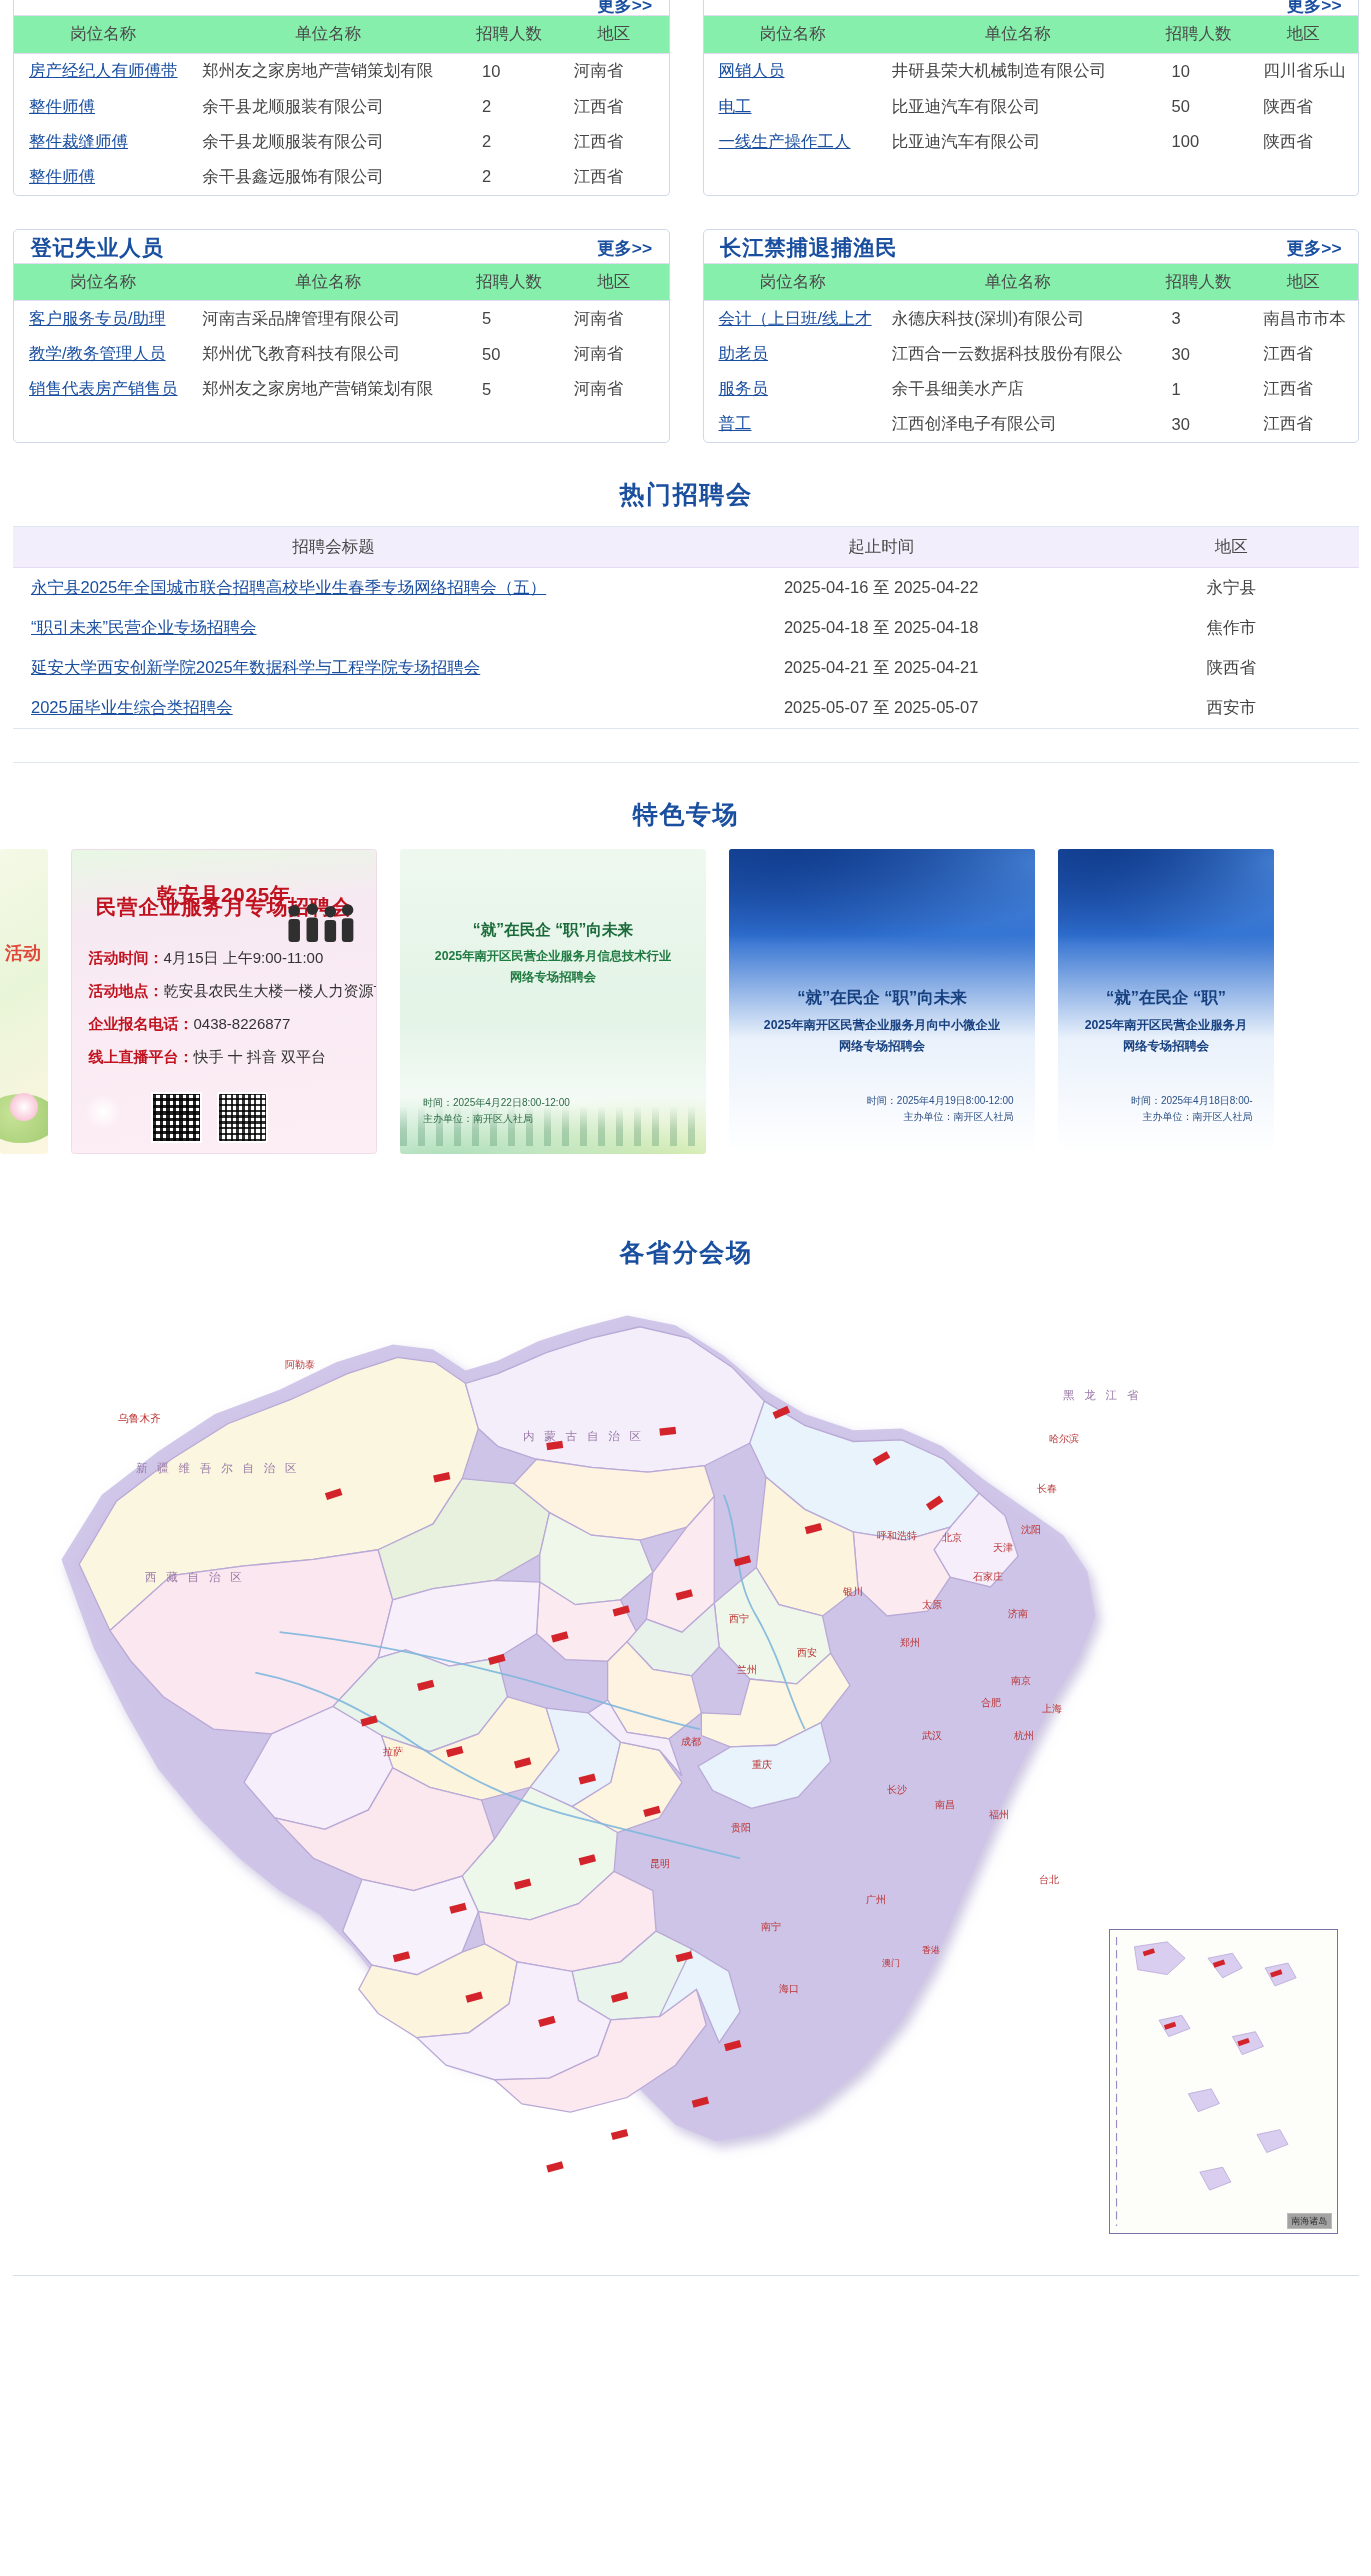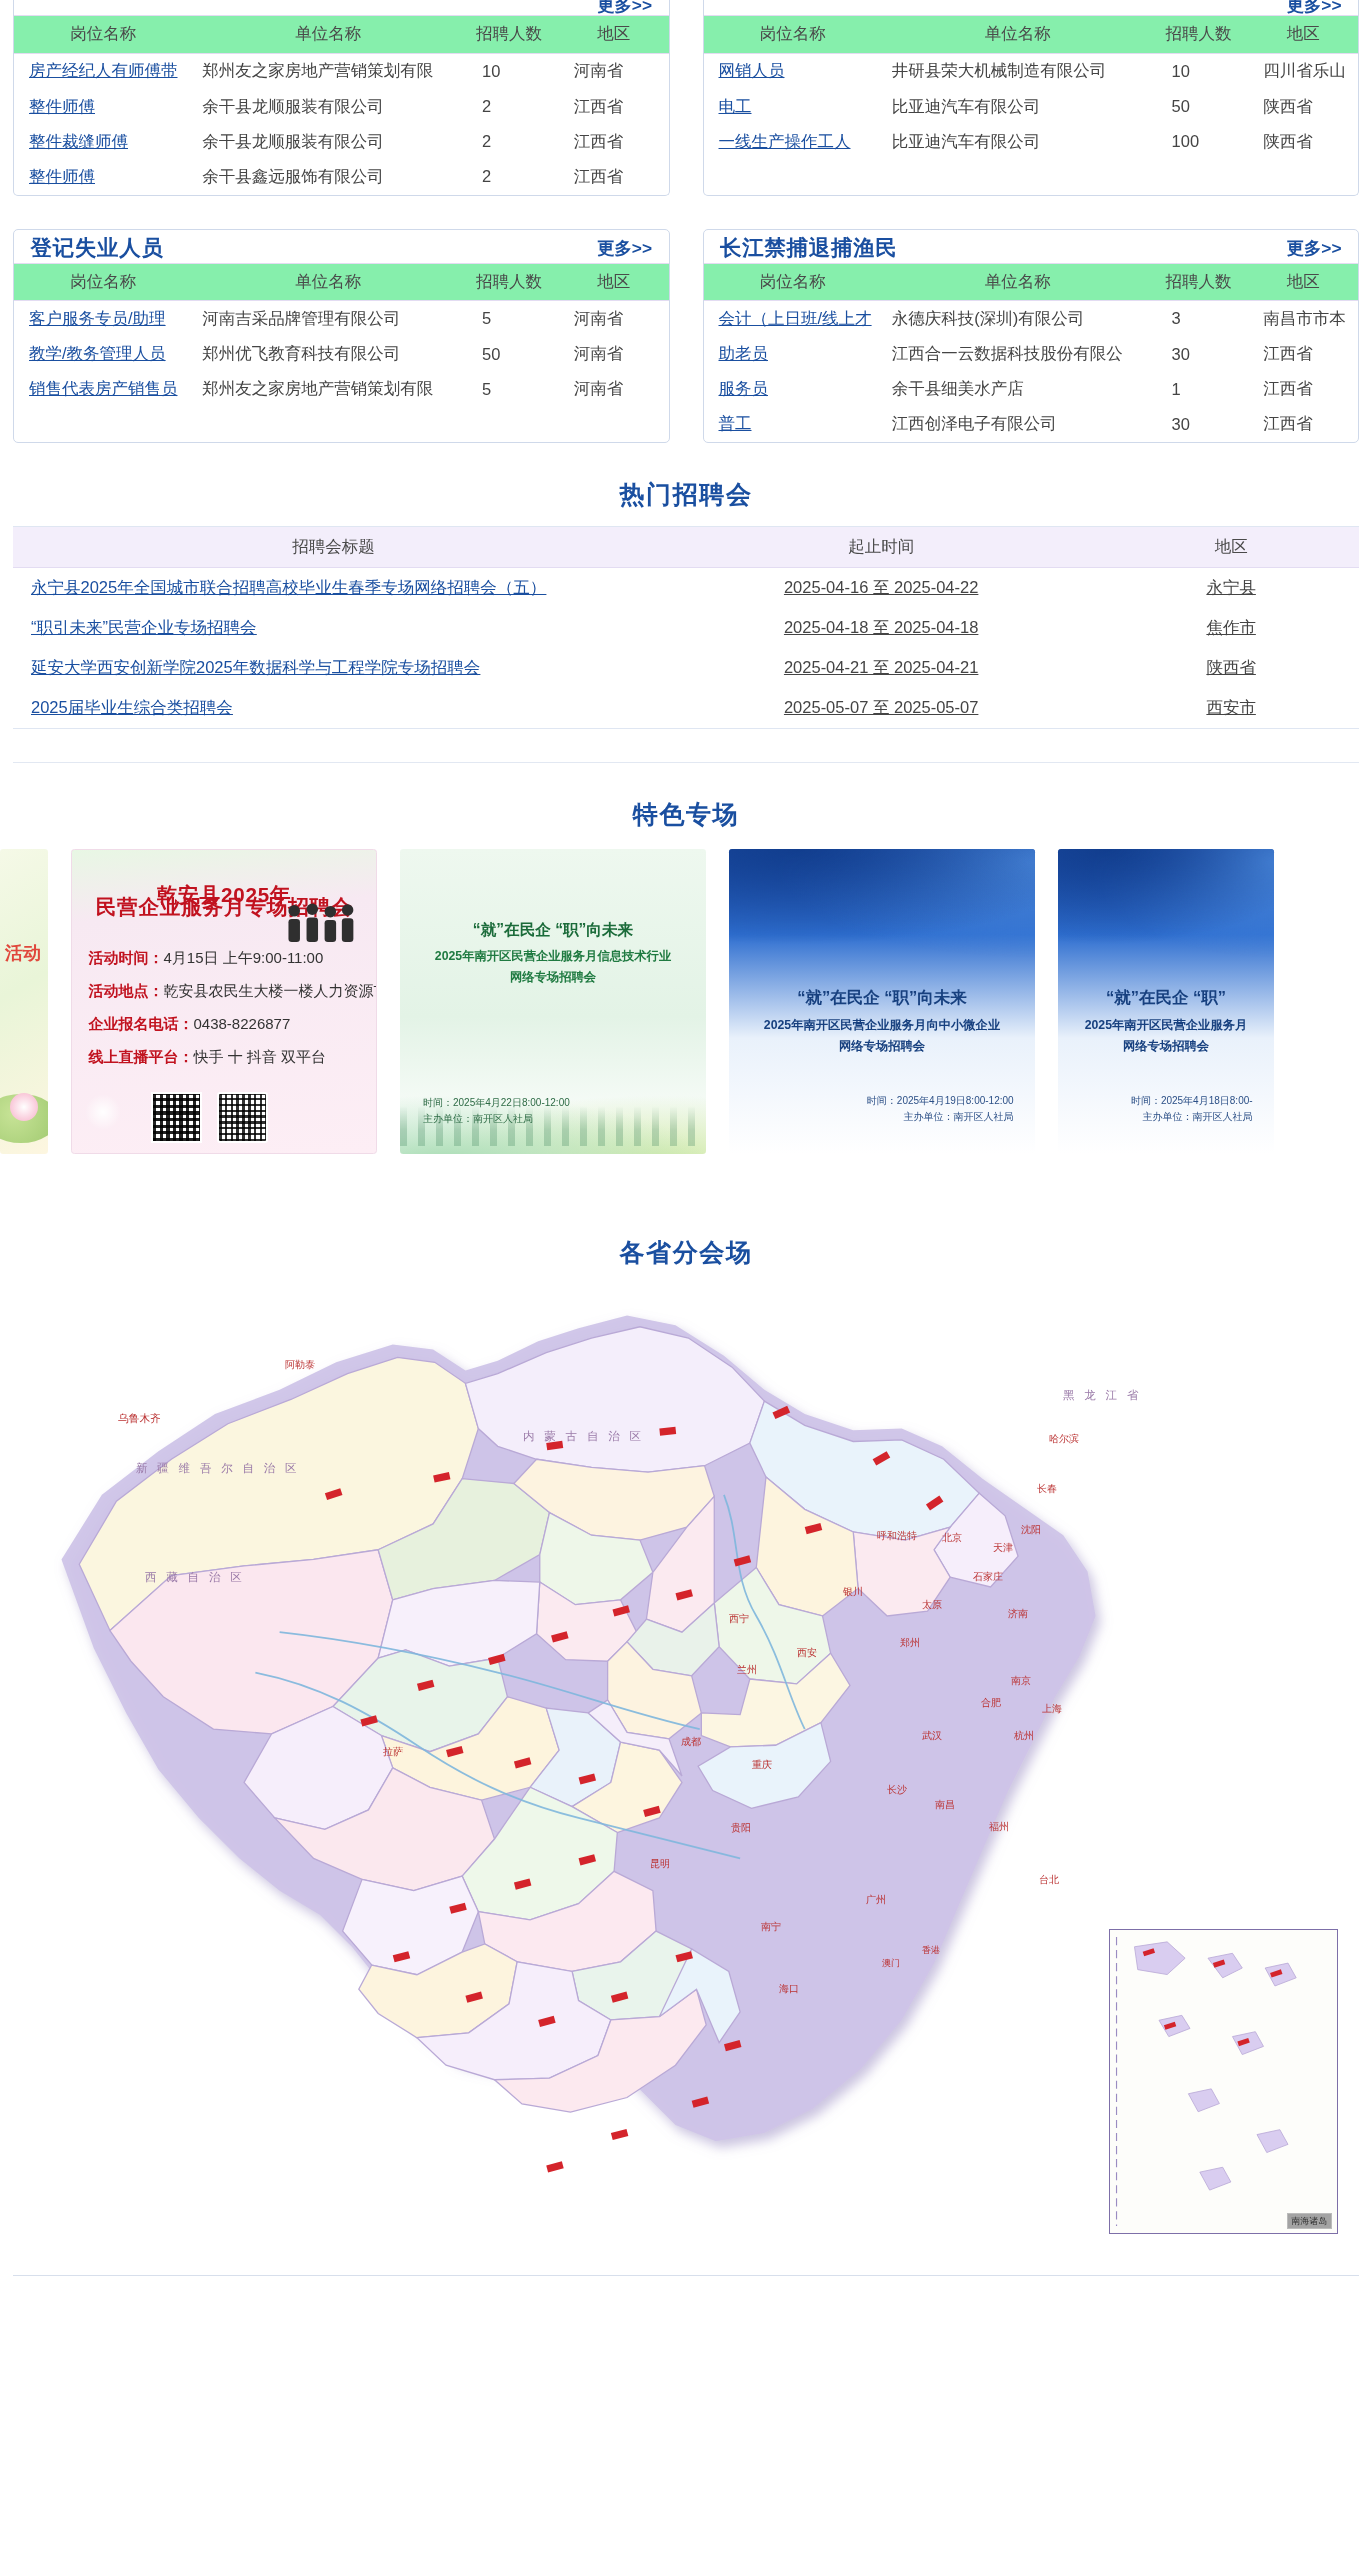--- a/index.html
+++ b/index.html
@@ -120,21 +120,21 @@
     border-collapse: collapse;
     font-size: 16.5px;
   }
   table.fairs thead th {
     background: #f3eefb;
     color: #4a4a4a;
     font-weight: normal;
     padding: 9px 5px;
     border-bottom: 0.8px solid #e3dcf2;
   }
-  table.fairs tbody td { padding: 9px 5px; text-decoration: underline; }
+  table.fairs tbody td { padding: 9px 5px; }
   .fair-title { width: 48%; padding-left: 18px !important; }
   .fair-time { width: 33%; text-align: center; color:#444; }
   .fair-area { width: 19%; text-align: center; color:#444; }
   table.fairs thead .fair-title { text-align: center; padding-left: 0 !important;}
 
   .hr-light { border: none; border-top: 0.8px solid #e2e8f2; margin: 33px 0 0 0; }
 
   
   .banner-strip {
     display: flex;
@@ -718,21 +718,21 @@
         <span style="position:absolute;left:718px;top:537px;font-size:10px;color:#b33;white-space:nowrap;">贵阳</span>
         <span style="position:absolute;left:637px;top:573px;font-size:10px;color:#b33;white-space:nowrap;">昆明</span>
         <span style="position:absolute;left:748px;top:636px;font-size:10px;color:#b33;white-space:nowrap;">南宁</span>
         <span style="position:absolute;left:874px;top:499px;font-size:10px;color:#b33;white-space:nowrap;">长沙</span>
         <span style="position:absolute;left:909px;top:445px;font-size:10px;color:#b33;white-space:nowrap;">武汉</span>
         <span style="position:absolute;left:968px;top:412px;font-size:10px;color:#b33;white-space:nowrap;">合肥</span>
         <span style="position:absolute;left:998px;top:390px;font-size:10px;color:#b33;white-space:nowrap;">南京</span>
         <span style="position:absolute;left:1029px;top:418px;font-size:10px;color:#b33;white-space:nowrap;">上海</span>
         <span style="position:absolute;left:1001px;top:445px;font-size:10px;color:#b33;white-space:nowrap;">杭州</span>
         <span style="position:absolute;left:922px;top:514px;font-size:10px;color:#b33;white-space:nowrap;">南昌</span>
-        <span style="position:absolute;left:976px;top:536px;font-size:10px;color:#b33;white-space:nowrap;">福州</span>
+        <span style="position:absolute;left:976px;top:524px;font-size:10px;color:#b33;white-space:nowrap;">福州</span>
         <span style="position:absolute;left:853px;top:609px;font-size:10px;color:#b33;white-space:nowrap;">广州</span>
         <span style="position:absolute;left:766px;top:698px;font-size:10px;color:#b33;white-space:nowrap;">海口</span>
         <span style="position:absolute;left:1026px;top:589px;font-size:10px;color:#b33;white-space:nowrap;">台北</span>
         <span style="position:absolute;left:1008px;top:239px;font-size:10px;color:#b33;white-space:nowrap;">沈阳</span>
         <span style="position:absolute;left:1024px;top:198px;font-size:10px;color:#b33;white-space:nowrap;">长春</span>
         <span style="position:absolute;left:1036px;top:148px;font-size:10px;color:#b33;white-space:nowrap;">哈尔滨</span>
         <span style="position:absolute;left:1050px;top:104px;font-size:11.5px;color:#9a7aa8;letter-spacing:3.3px;white-space:nowrap;">黑 龙 江 省</span>
         <span style="position:absolute;left:510px;top:145px;font-size:11.5px;color:#9a7aa8;letter-spacing:3.3px;white-space:nowrap;">内 蒙 古 自 治 区</span>
         <span style="position:absolute;left:909px;top:660px;font-size:9px;color:#b33;white-space:nowrap;">香港</span>
         <span style="position:absolute;left:869px;top:673px;font-size:9px;color:#b33;white-space:nowrap;">澳门</span>

